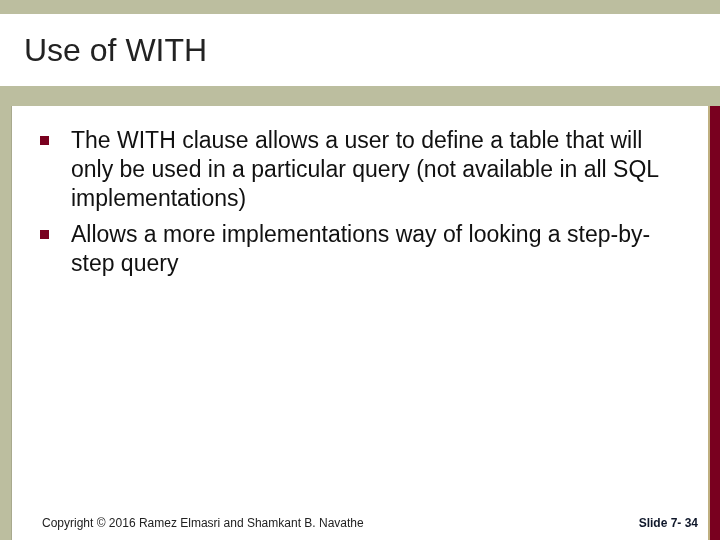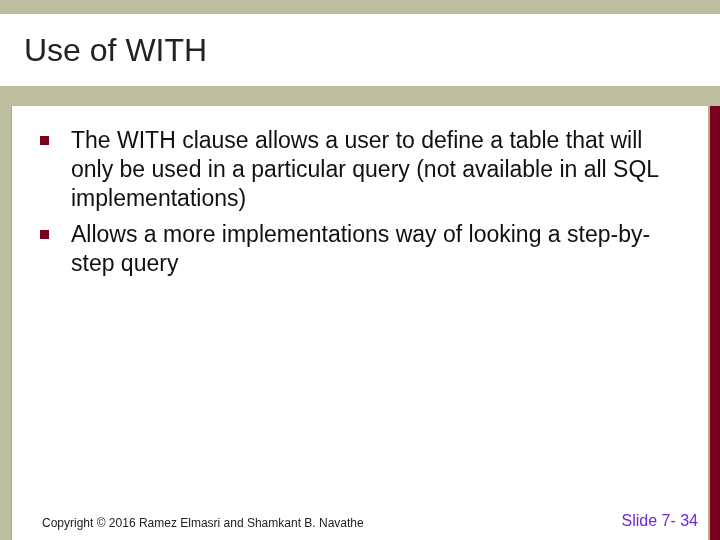--- a/index.html
+++ b/index.html
@@ -101,23 +101,23 @@
     display: flex;
     justify-content: space-between;
     align-items: flex-end;
     padding: 0 22px 0 42px;
   }
   .copyright {
     font-size: 12px;
     color: #222;
   }
   .slide-num {
-    font-size: 16px;
-    font-weight: 400;
-    color: #6d28d9;
+    font-size: 12px;
+    font-weight: 700;
+    color: #0f172a;
   }
 </style>
 </head>
 <body>
 
 <div class="slide">
   <div class="top-band"></div>
 
   <div class="title-area">
     <h1>Use of WITH</h1>

